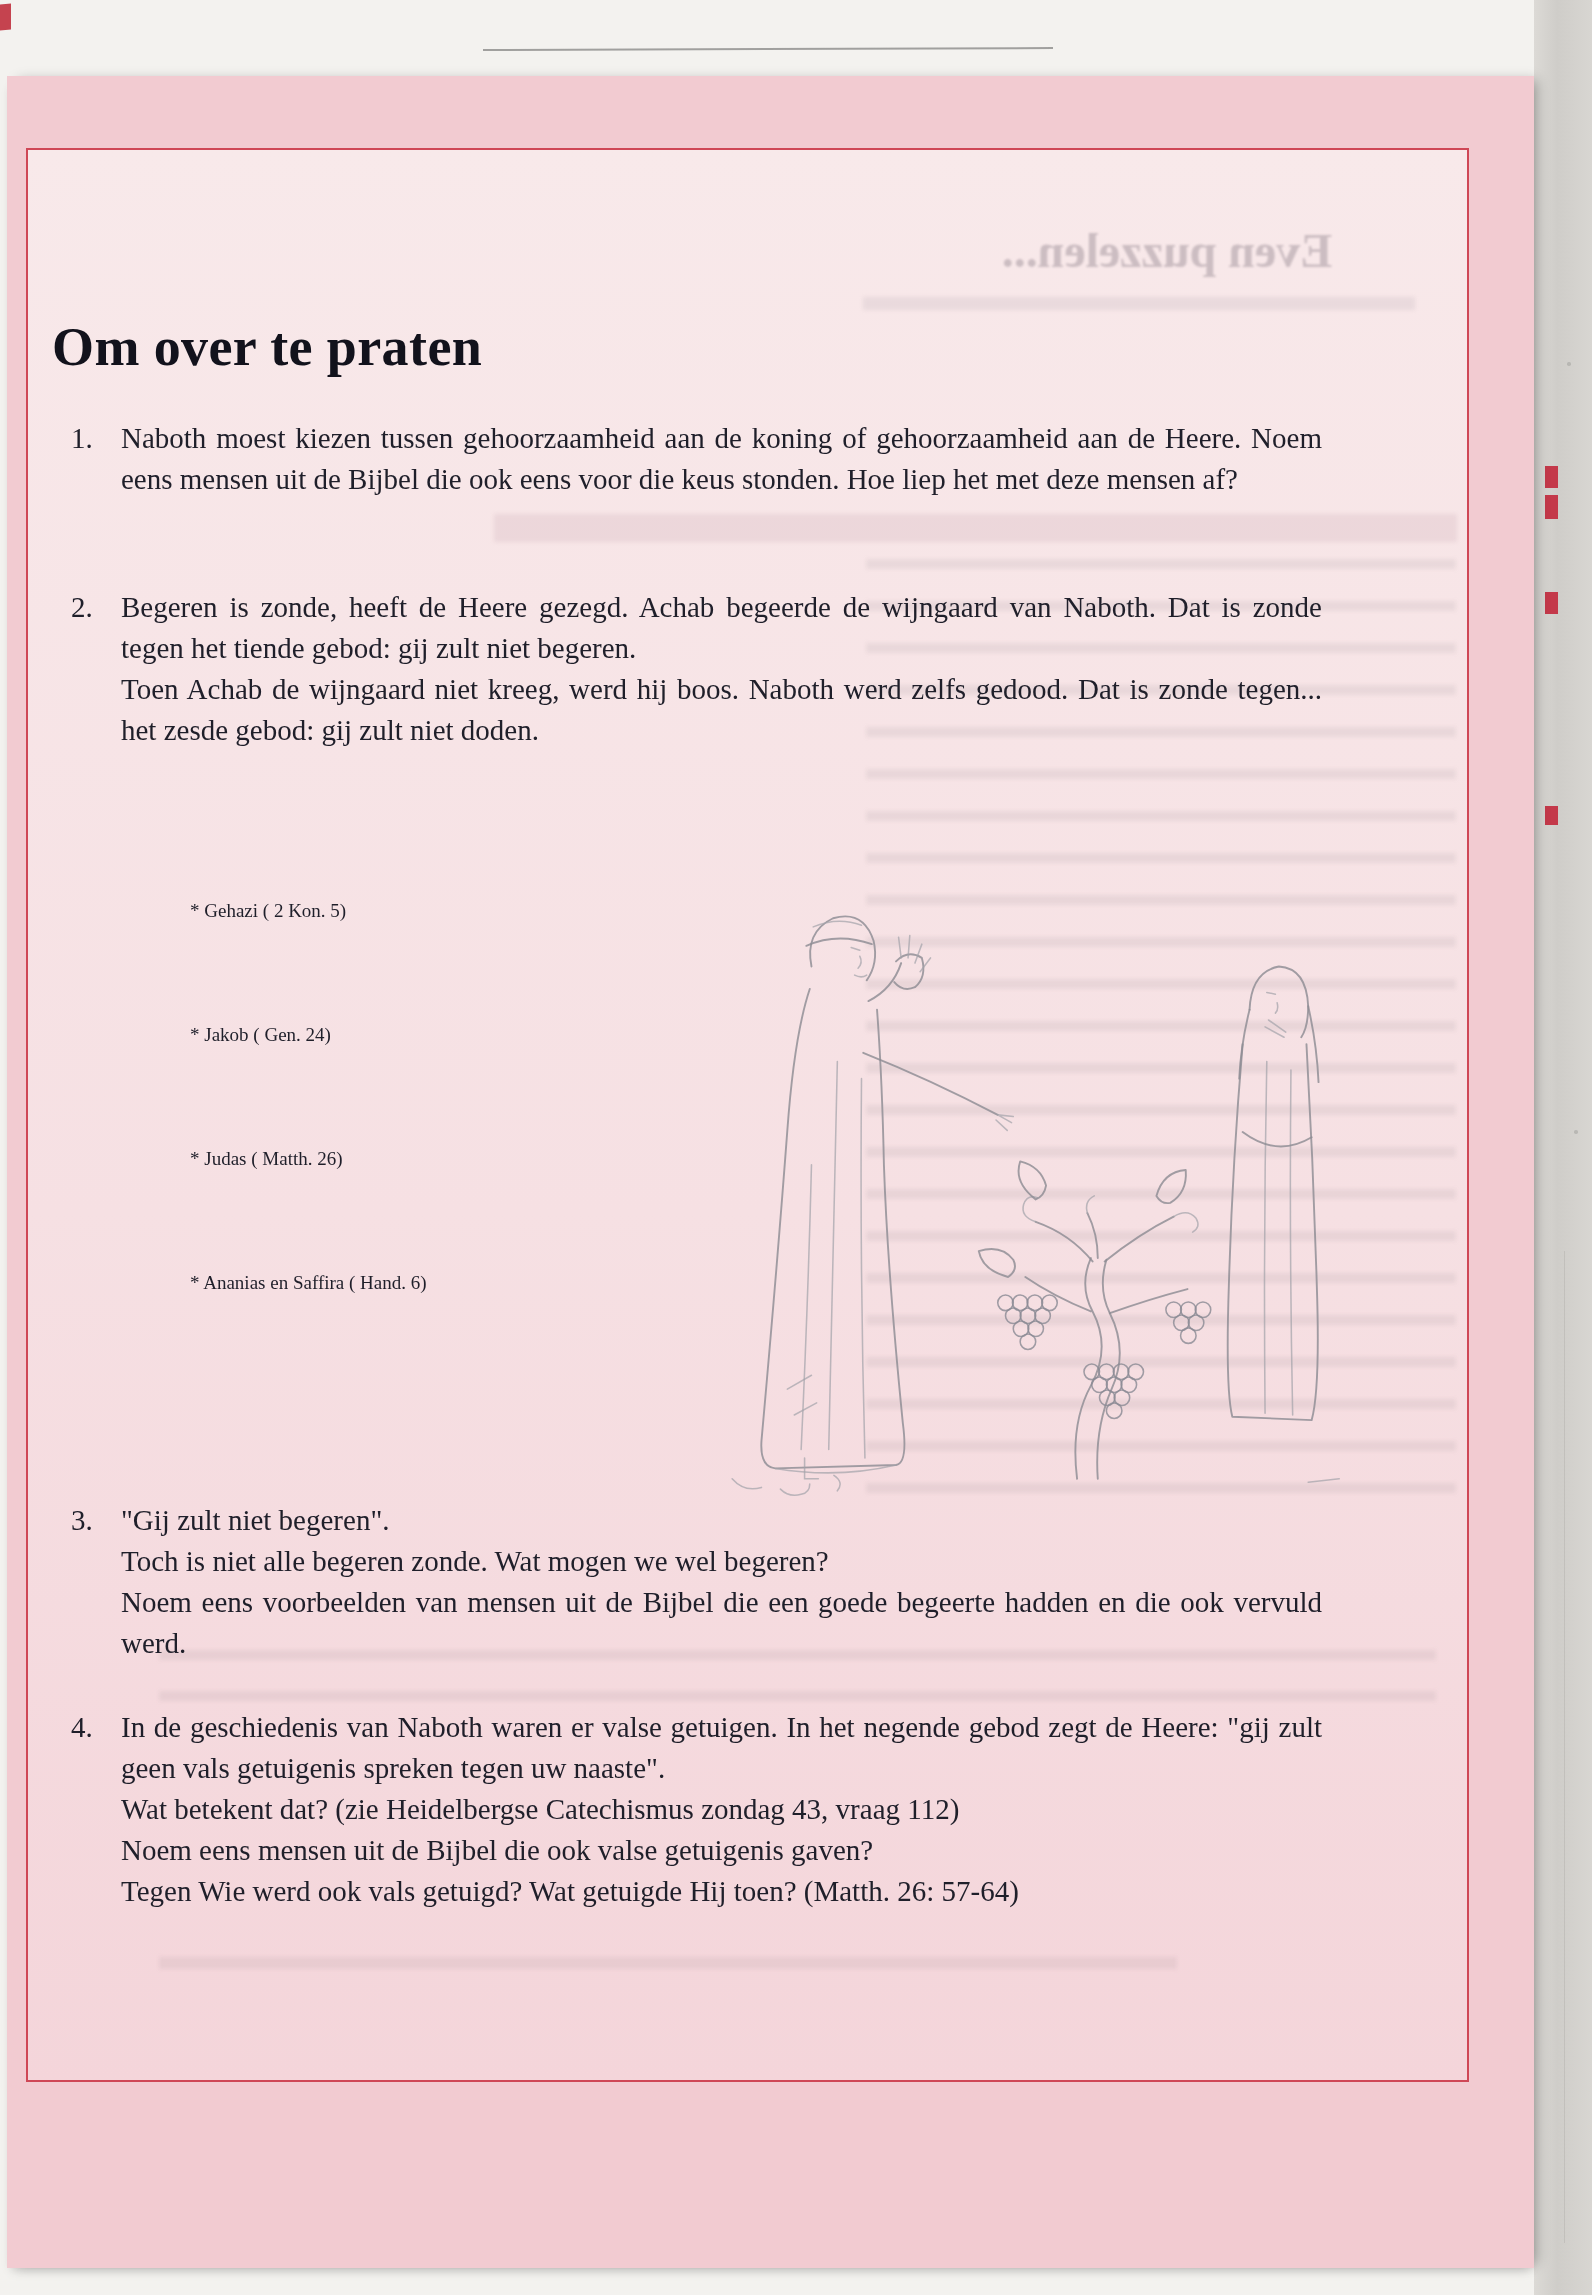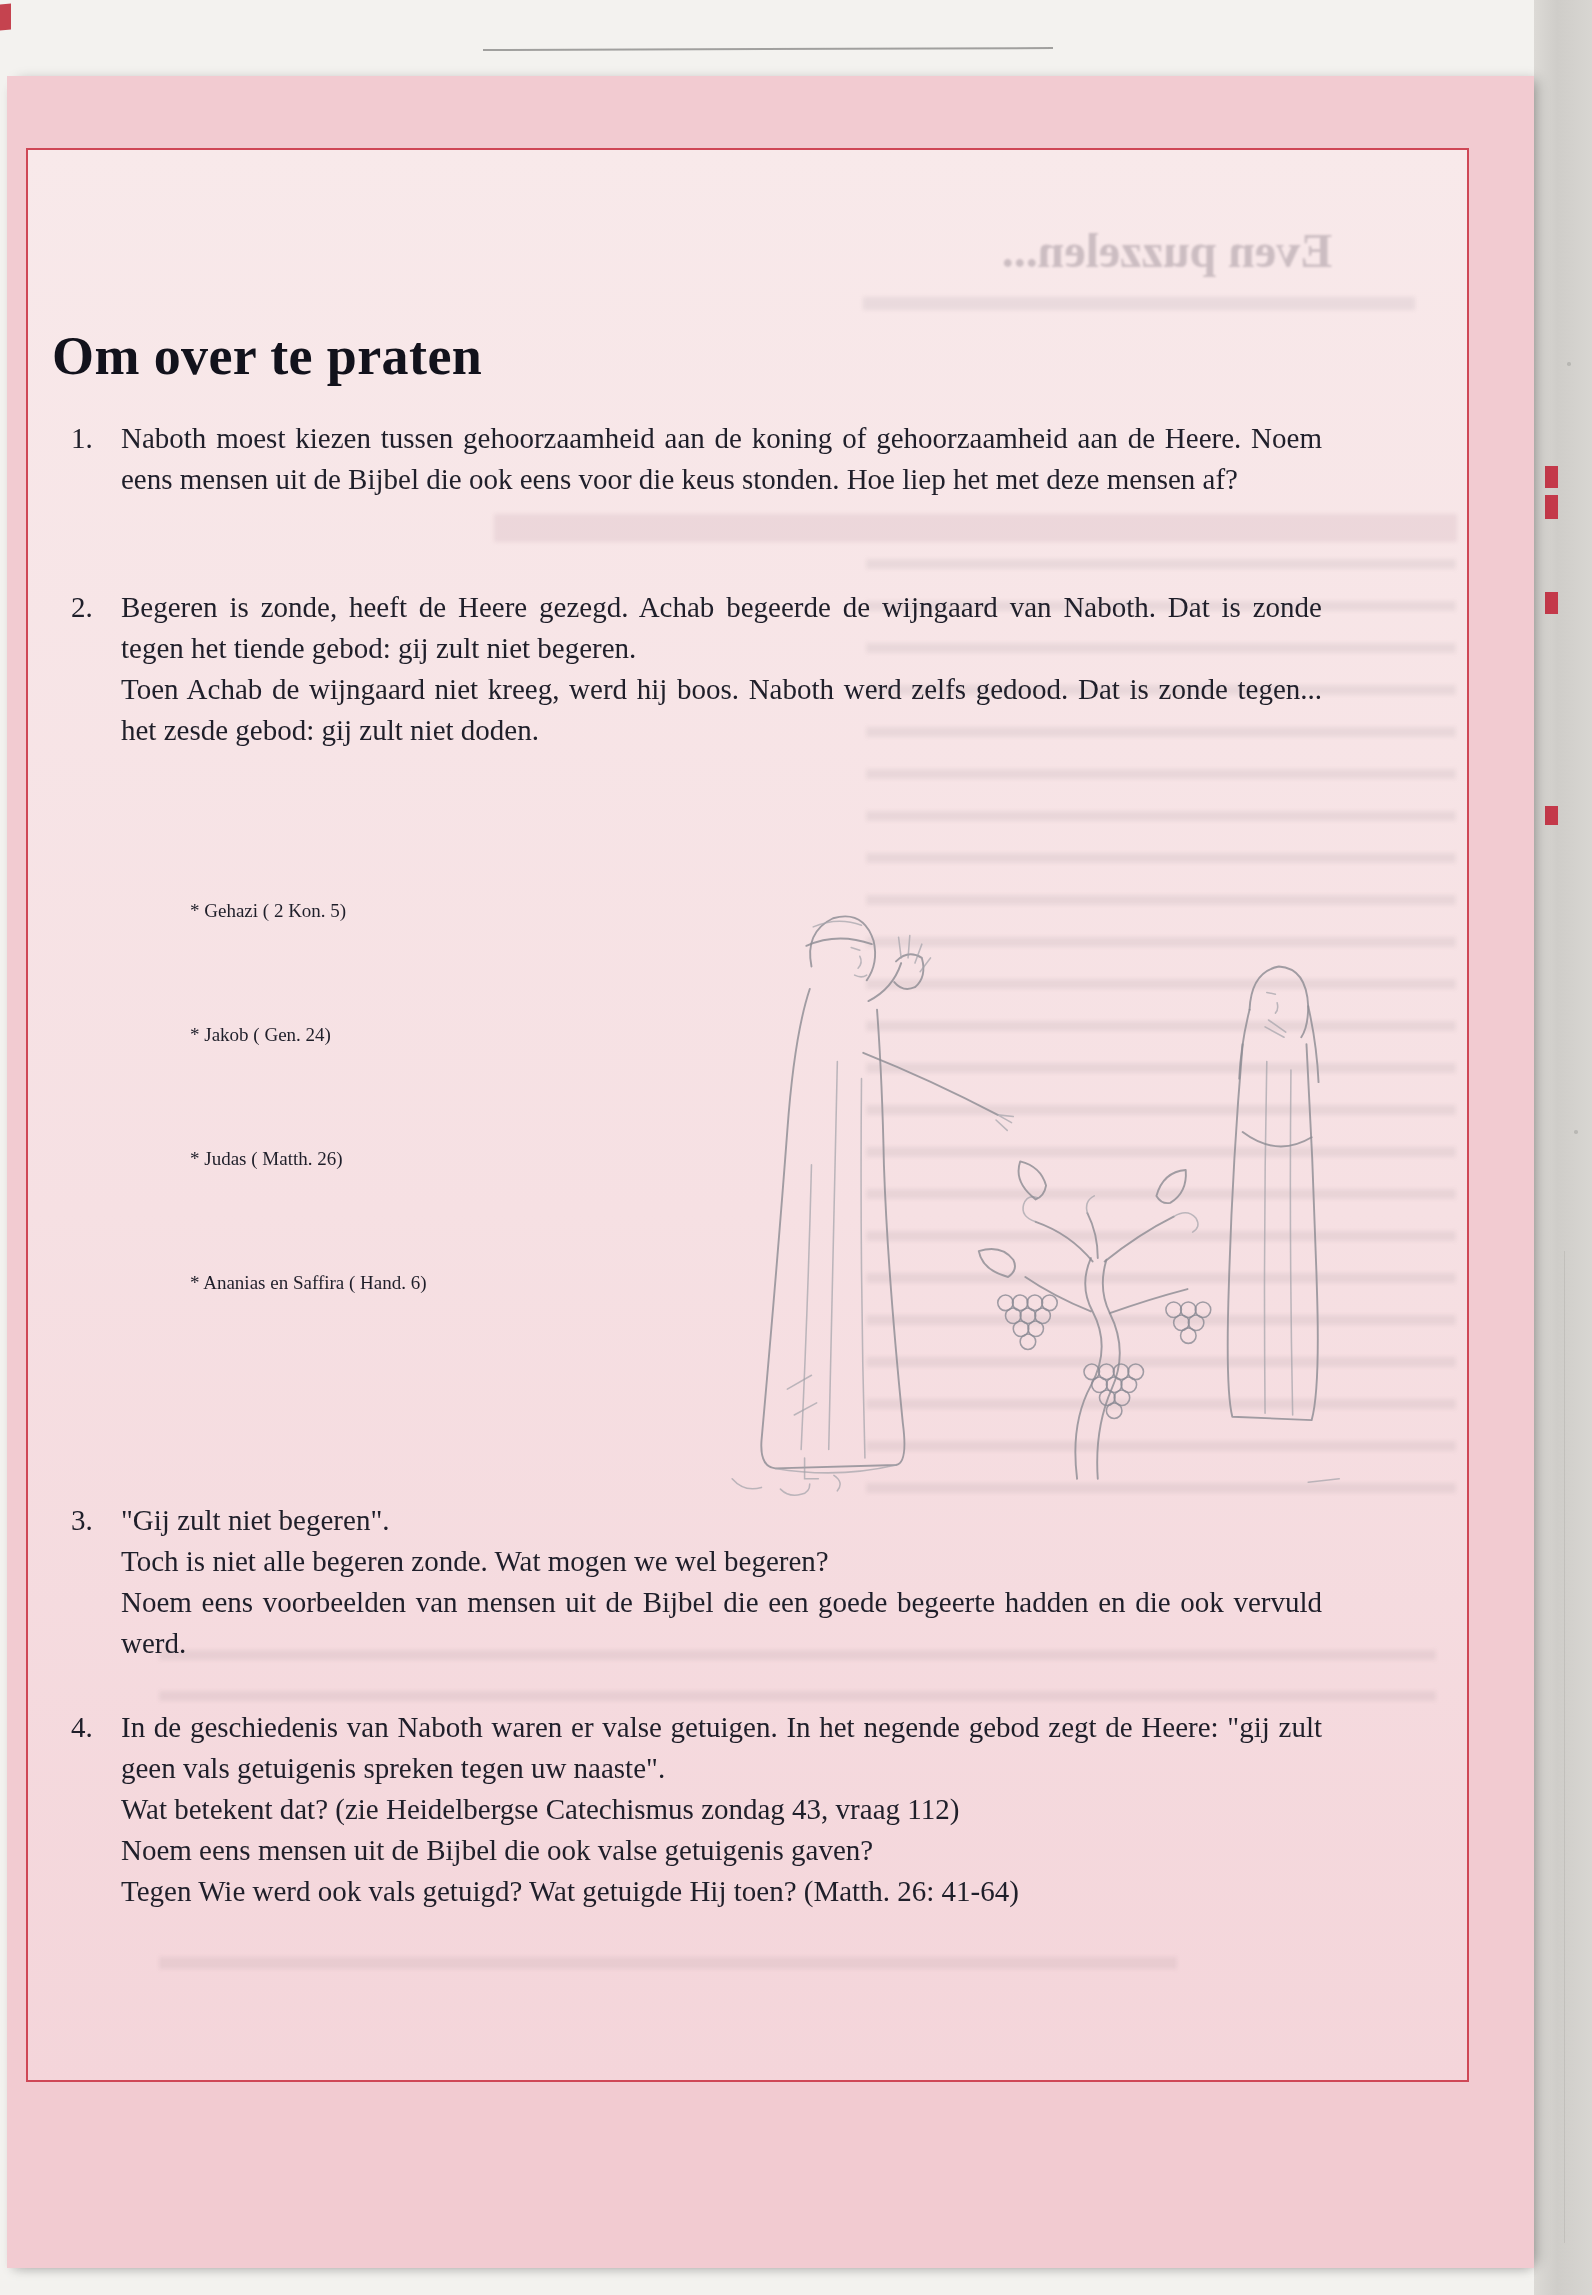--- a/index.html
+++ b/index.html
@@ -69,21 +69,21 @@
       transparent 10.4px, transparent 42px);
   }
   .gs-b1{left:159px;top:1650px;width:1277px;height:54px;
     background:repeating-linear-gradient(180deg,
       rgba(125,112,122,.10) 0px, rgba(125,112,122,.10) 10.4px,
       transparent 10.4px, transparent 41px);}
   .gs-b2{left:159px;top:1957px;width:1018px;height:12px;background:rgba(125,112,122,.10);}
 
   
   .title{
-    position:absolute;left:52px;top:289px;
+    position:absolute;left:52px;top:280px;
     font-size:54px;font-weight:bold;letter-spacing:0.4px;
     color:#12121c;
   }
   .question{position:absolute;left:71px;width:1315px;color:#1f1f2a;}
   .qnum{position:absolute;left:0;top:0;font-size:29px;line-height:41px;}
   .qbody{margin-left:50px;width:1201px;}
   .qbody p{margin:0;font-size:29px;line-height:41px;text-align:justify;}
   .q1{top:418px;}  
   .q2{top:587px;}
   .q3{top:1500px;}
@@ -156,21 +156,21 @@
     <p>Noem eens voorbeelden van mensen uit de Bijbel die een goede begeerte hadden en die ook vervuld werd.</p>
   </div>
 </div>
 
 <div class="question q4">
   <span class="qnum">4.</span>
   <div class="qbody">
     <p>In de geschiedenis van Naboth waren er valse getuigen. In het negende gebod zegt de Heere: "gij zult geen vals getuigenis spreken tegen uw naaste".</p>
     <p>Wat betekent dat? (zie Heidelbergse Catechismus zondag 43, vraag 112)</p>
     <p>Noem eens mensen uit de Bijbel die ook valse getuigenis gaven?</p>
-    <p>Tegen Wie werd ook vals getuigd? Wat getuigde Hij toen? (Matth. 26: 41-64)</p>
+    <p>Tegen Wie werd ook vals getuigd? Wat getuigde Hij toen? (Matth. 26: 57-64)</p>
   </div>
 </div>
 
 <div class="sketch">
   <svg viewBox="0 0 770 700" xmlns="http://www.w3.org/2000/svg">
     <g>
       <path class="pencil" d="M120,70 Q112,30 145,14 Q180,4 192,40 Q198,66 184,86"></path>
       <path class="pencil" d="M114,46 Q150,30 190,44"></path>
       <path class="pencil-light" d="M122,24 Q150,12 178,22"></path>
       <path class="pencil-light" d="M166,48 l10,3 M176,58 q4,8 -2,14 M170,80 q8,4 14,0"></path>

